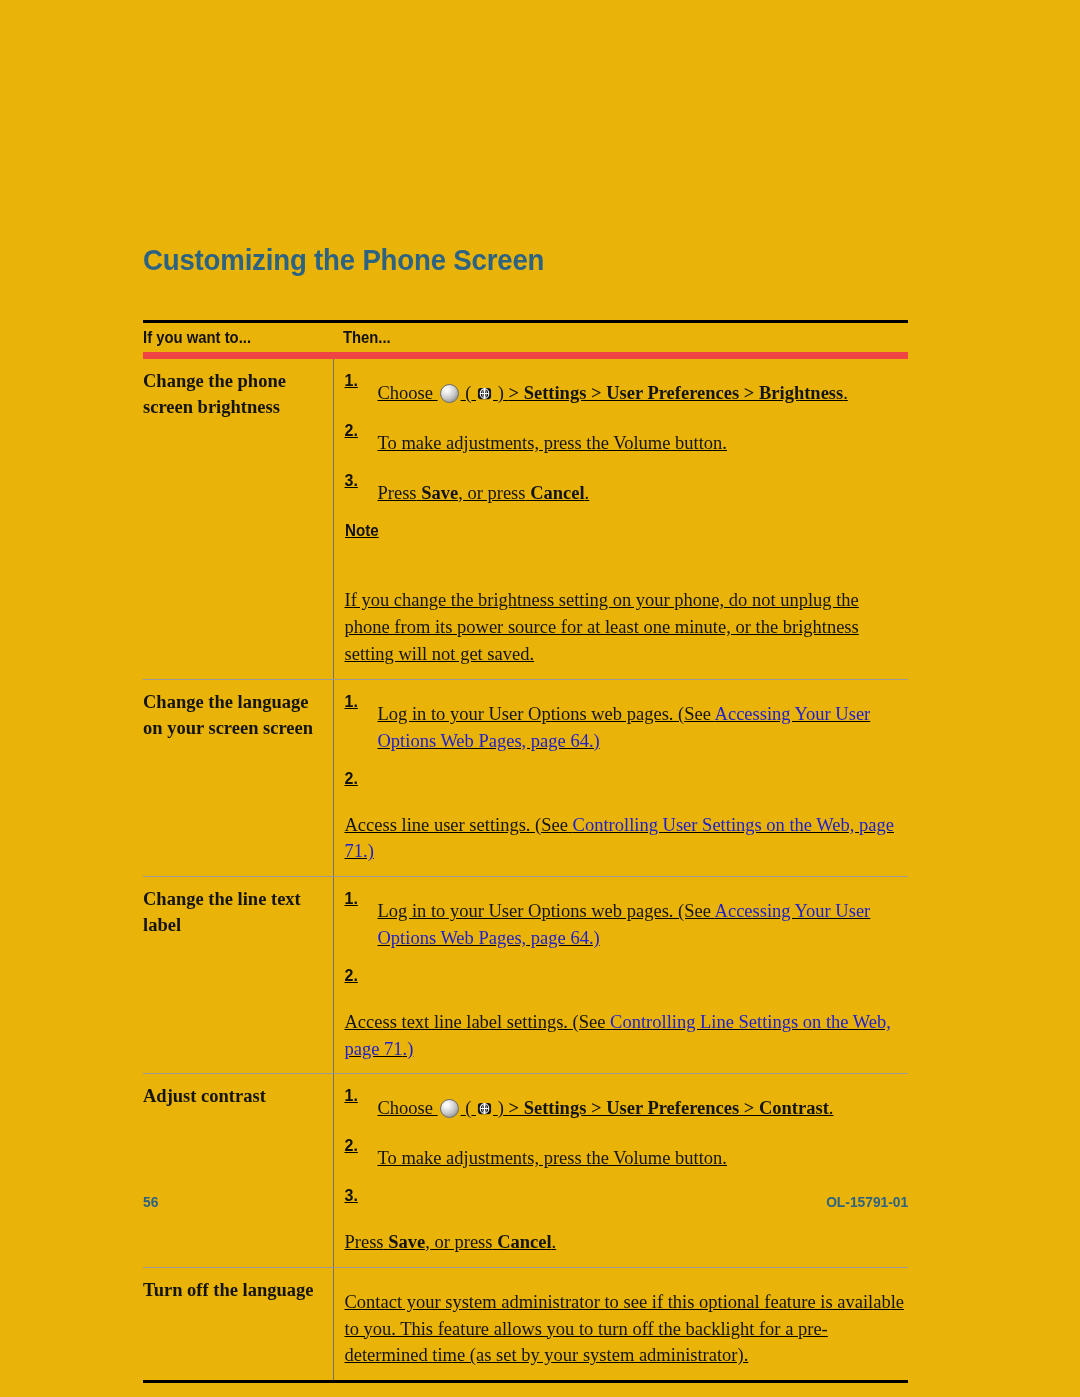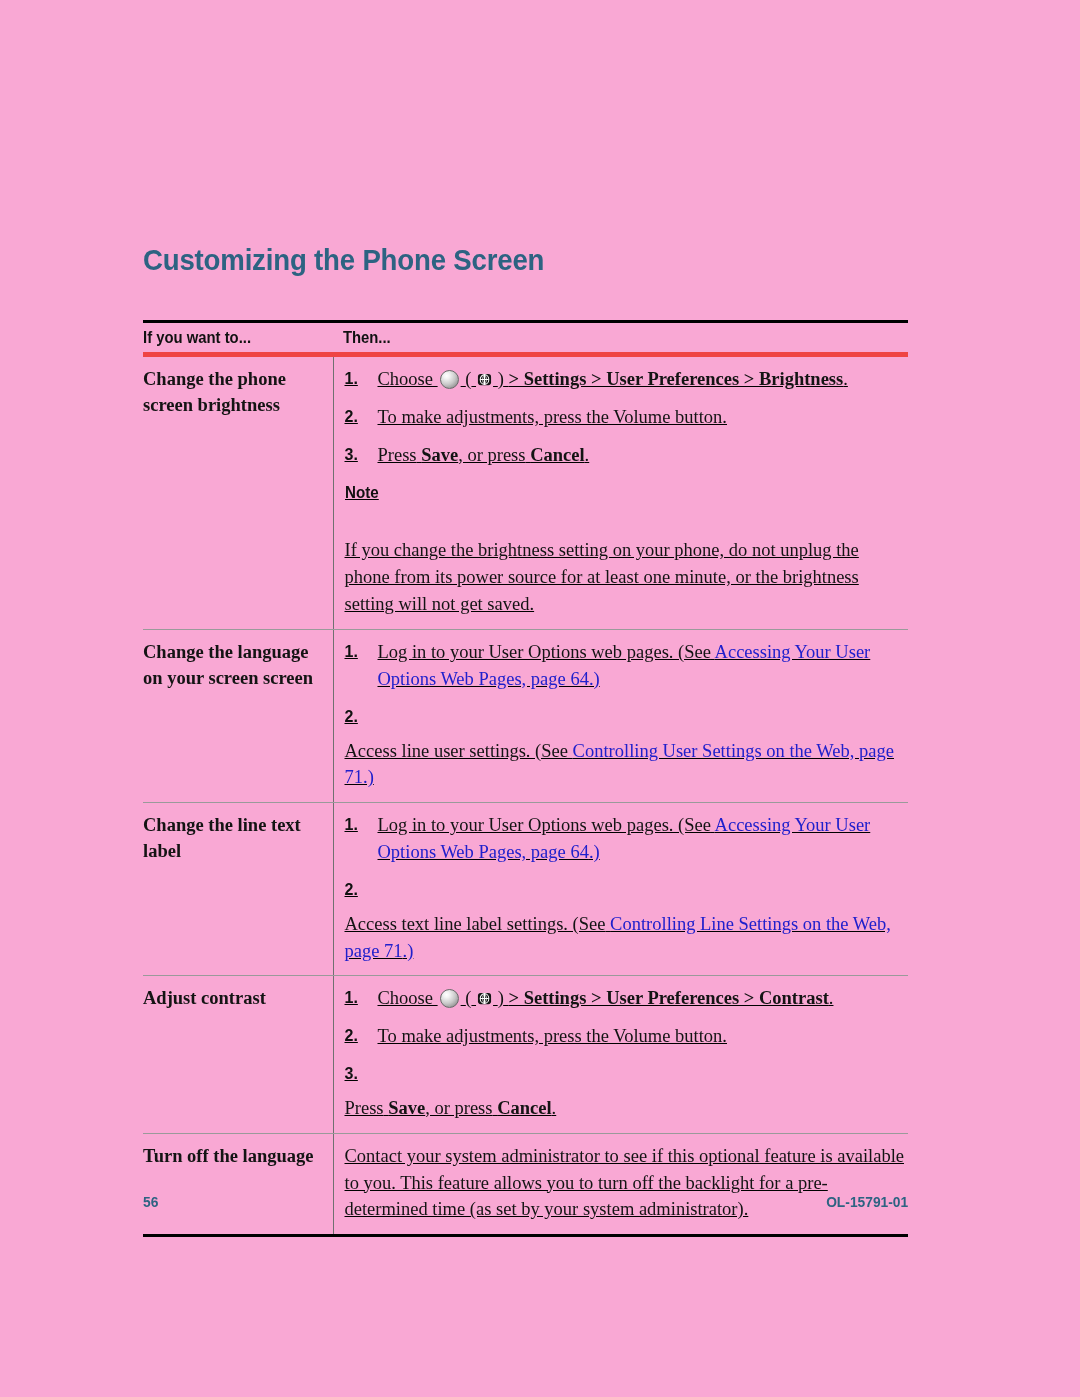--- a/index.html
+++ b/index.html
@@ -4,21 +4,21 @@
 <style>
   html, body {
     margin: 0;
     padding: 0;
     background: #ffffff;
   }
   .page {
     position: relative;
     width: 1080px;
     height: 1397px;
-    background: #f9a8d4;
+    background: #eab308;
     overflow: hidden;
     font-family: "Liberation Serif", "DejaVu Serif", serif;
   }
 
   
   .doc-title {
     position: absolute;
     left: 143px;
     top: 243px;
     font-family: "Liberation Sans Narrow", "Liberation Sans", sans-serif;
@@ -53,21 +53,21 @@
   .tbl td, .tbl th {
     vertical-align: top;
     padding: 0;
     text-align: left;
   }
   .col-a { width: 190px; }
   .col-b { width: 575px; text-decoration: underline; }
 
   .hdr-row th {
     border-top: 3px solid #000000;
-    border-bottom: 5px solid #ef4444;
+    border-bottom: 7px solid #ef4444;
     padding: 5px 0 5px 0;
   }
   .hdr-txt {
     font-family: "Liberation Sans Narrow", "Liberation Sans", sans-serif;
     font-weight: bold;
     font-size: 16.5px;
     color: #111111;
     transform: scaleX(0.9);
     transform-origin: left center;
     display: inline-block;
@@ -121,20 +121,21 @@
     line-height: 1.5;
     padding-top: 1px;
     transform: scaleX(0.92);
     transform-origin: left top;
   }
   .step-body {
     flex: 1 1 auto;
     font-size: 18.5px;
     color: #141414;
     line-height: 1.45;
+    margin-top: 12px;
   }
   .step-body.note-body { line-height: 1.45; }
 
   b, .bold { font-weight: bold; }
   .lnk { color: #2020cc; }
 
   
   .ico-sphere {
     display: inline-block;
     width: 19px;

